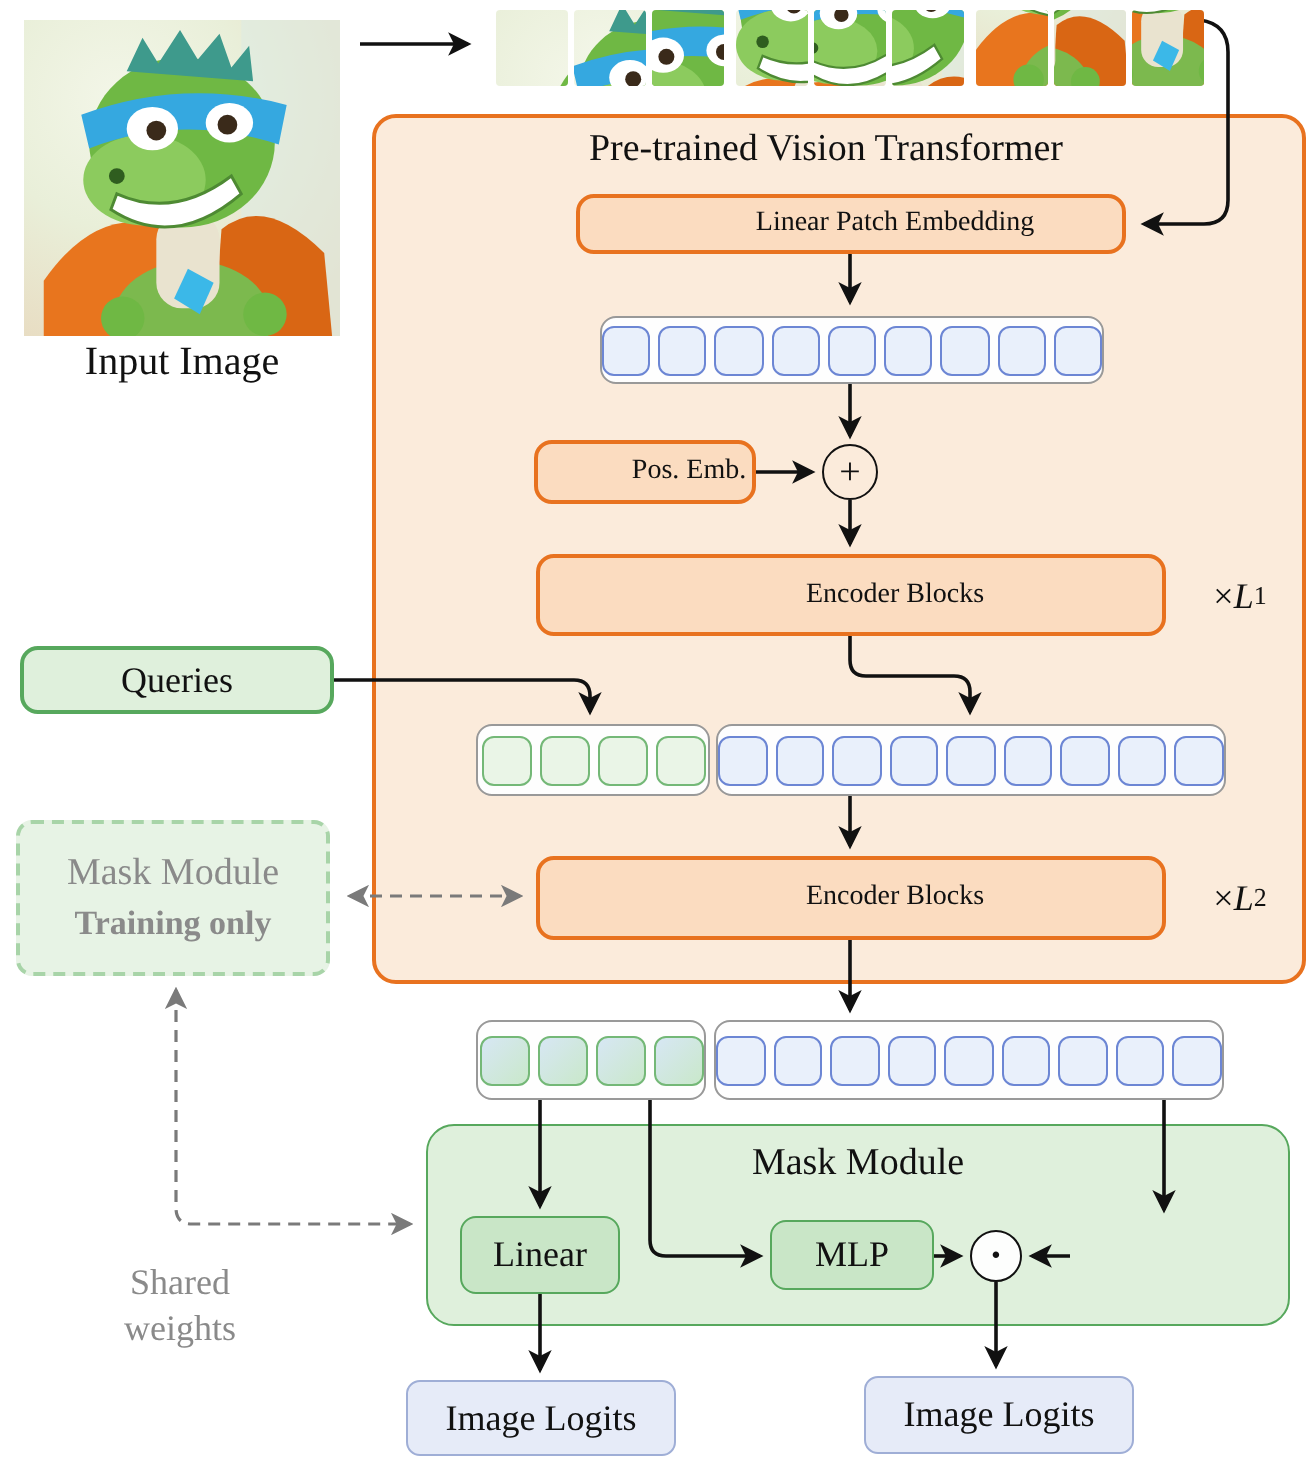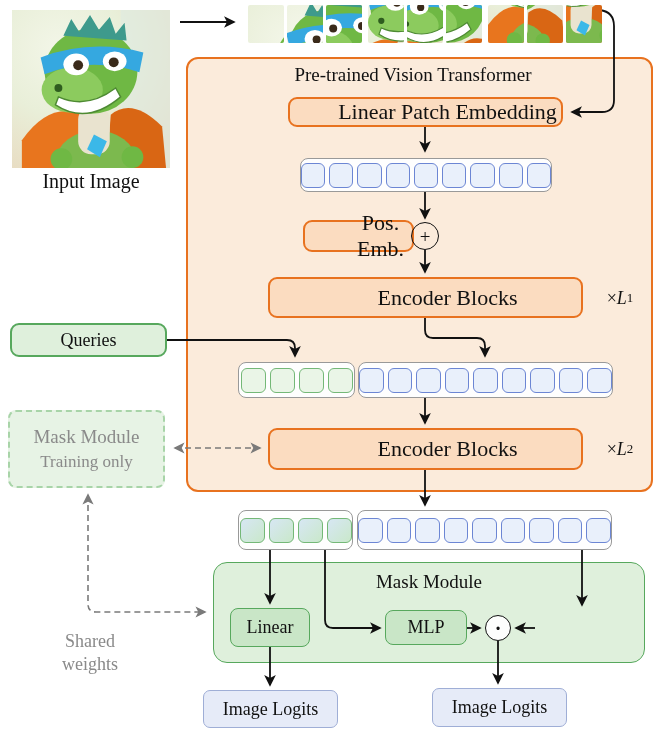--- a/index.html
+++ b/index.html
@@ -7,24 +7,24 @@
          font-family:"Liberation Serif","DejaVu Serif",serif;color:#111;}
   .abs{position:absolute;box-sizing:border-box;}
   .lbl{display:flex;align-items:center;justify-content:center;text-align:center;}
 
   
   .vit-panel{background:var(--panel-orange-fill);border:2px solid var(--orange-border);border-radius:12px;}
   .mm-panel{background:var(--panel-green-fill);border:1.6px solid var(--green-border);border-radius:14px;}
   .dashed-box{background:var(--dashed-green-fill);border:2px dashed var(--dashed-green-border);border-radius:8px;
               color:var(--gray-text);display:flex;flex-direction:column;align-items:center;justify-content:center;gap:4px;}
   .dashed-box .l1{font-size:19px;}
-  .dashed-box .l2{font-size:17px;}
-
-  
-  .obox{background:var(--orange-fill);border:2px solid var(--orange-border);border-radius:9px;font-size:22px;padding-left:44px;}
+  .dashed-box .l2{font-size:17px;font-weight:bold;}
+
+  
+  .obox{background:var(--orange-fill);border:2px solid var(--orange-border);border-radius:9px;font-size:14px;padding-left:44px;}
   
   .gbox{background:var(--green-fill);border:2px solid var(--green-border);border-radius:9px;font-size:18px;}
   .gibox{background:var(--green-inner-fill);border:1.6px solid var(--green-border);border-radius:8px;font-size:18px;}
   
   .lbox{background:var(--logits-fill);border:1.6px solid var(--logits-border);border-radius:7px;font-size:18px;}
 
   
   .strip{background:#fefefe;border:1.2px solid #999;border-radius:8px;display:flex;align-items:center;justify-content:center;gap:4px;}
   .tok{width:23px;height:23px;border-radius:6px;}
   .tok-blue{background:var(--blue-token-fill);border:1.5px solid var(--blue-token-border);}
@@ -163,21 +163,21 @@
       <div class="tok tok-blue"></div>
       <div class="tok tok-blue"></div>
       <div class="tok tok-blue"></div>
       <div class="tok tok-blue"></div>
       <div class="tok tok-blue"></div>
       <div class="tok tok-blue"></div>
       <div class="tok tok-blue"></div>
       <div class="tok tok-blue"></div>
     </div>
 
-  <div class="abs lbl obox" style="left:267px;top:220px;width:111px;height:32px;margin-left:36px;">Pos. Emb.</div>
+  <div class="abs lbl obox" style="left:267px;top:220px;width:111px;height:32px;">Pos. Emb.</div>
   <div class="abs lbl op-circle" style="left:411px;top:222px;width:28px;height:28px;">+</div>
 
   <div class="abs lbl obox" style="left:268px;top:277px;width:315px;height:41px;">Encoder Blocks</div>
   <div class="abs lbl mult" style="left:592px;top:287px;width:56px;height:22px;">
     <span>×</span>
       <i>L</i>
       <sub>1</sub>
   </div>
 
   <div class="abs lbl gbox" style="left:10px;top:323px;width:157px;height:34px;">Queries</div>

